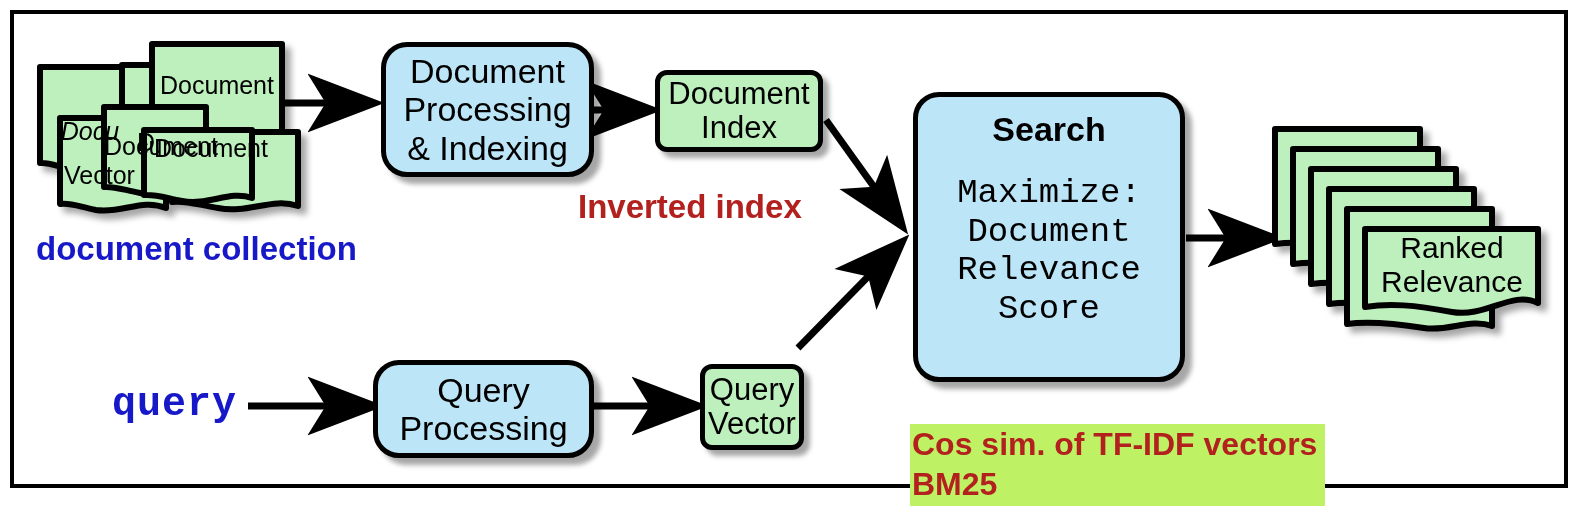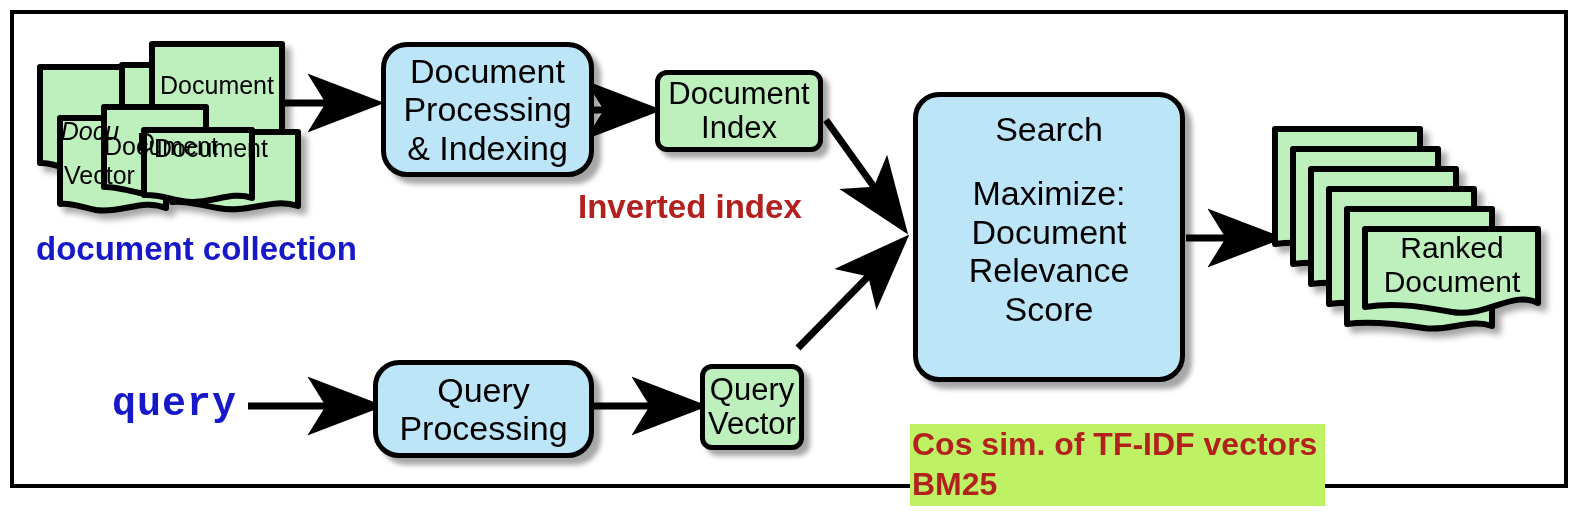--- a/index.html
+++ b/index.html
@@ -74,32 +74,33 @@
     white-space: pre-line;
     font-size: 31px;
   }
   
   #search-box {
     flex-direction: column;
     justify-content: flex-start;
     padding-top: 14px;
   }
   #search-title {
-    font-weight: normal;
+    font-weight: bold;
     font-size: 34px;
     color: #000;
     line-height: 1.1;
   }
   #search-body {
     margin-top: 26px;
     font-size: 34px;
     line-height: 1.13;
     white-space: pre-line;
     text-align: center;
     color: #000;
+    font-family: Liberation Mono, monospace;
   }
   
   .annot {
     position: absolute;
     font-weight: bold;
     white-space: pre-line;
     line-height: 1.25;
   }
   #label-inverted-index {
     left: 578px; top: 186px;
@@ -231,21 +232,21 @@
 
   <div class="procbox" id="search-box" style="left:913px; top:92px; width:272px; height:290px;">
     <div id="search-title">Search</div>
     <div id="search-body">Maximize:
 Document
 Relevance
 Score</div>
   </div>
 
   <div class="ranked-label" style="left:1368px; top:231px; width:168px;">Ranked
-Document</div>
+Relevance</div>
 
   <div class="annot" id="label-doc-collection">document collection</div>
 
   <div class="annot" id="label-inverted-index">Inverted index</div>
 
   <div class="annot" id="label-scoring">Cos sim. of TF-IDF vectors
 BM25</div>
 
   <div id="label-query">query</div>
 

